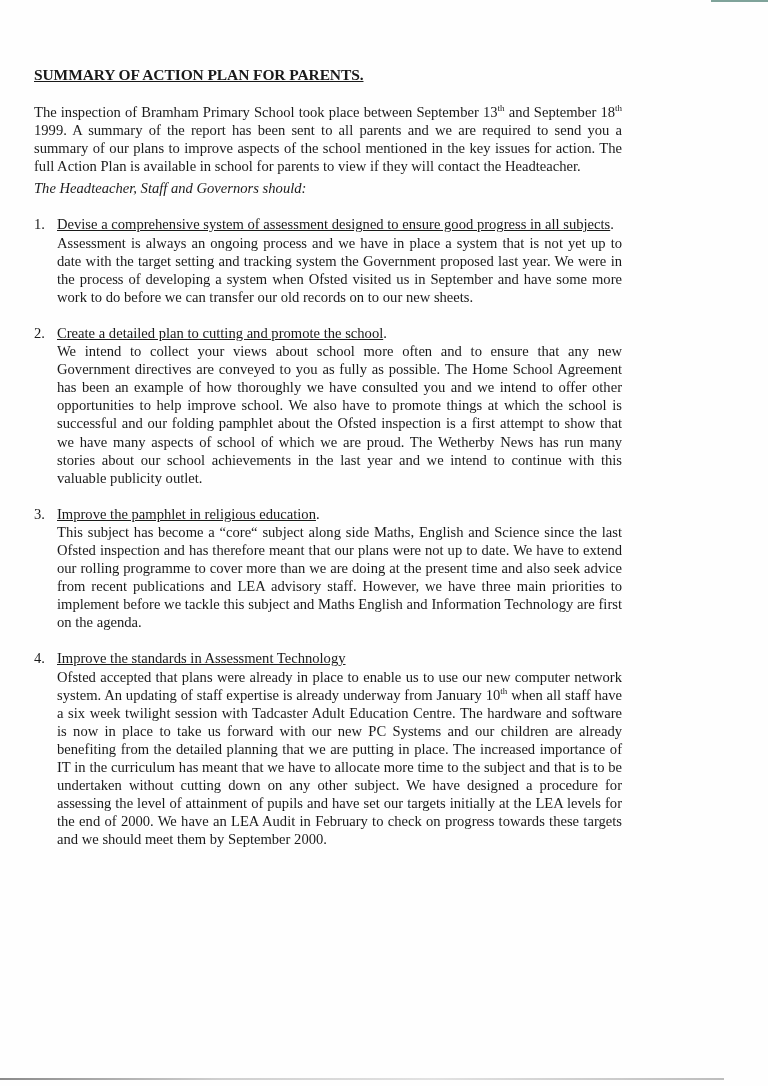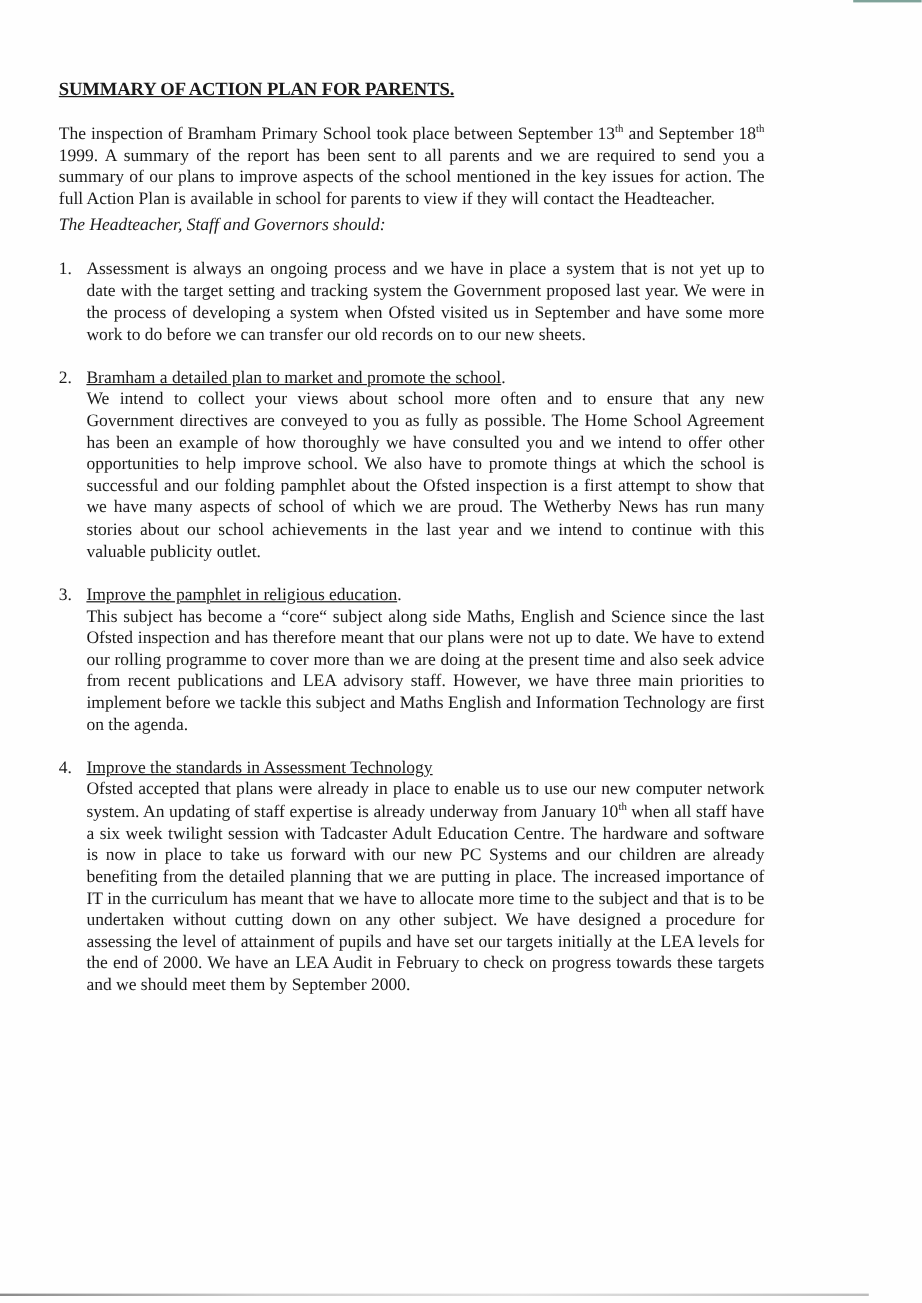--- a/index.html
+++ b/index.html
@@ -3,21 +3,21 @@
 <meta charset="utf-8">
 <style>
   html, body { margin:0; padding:0; }
   body {
     width:768px; height:1086px; background:#fefefe; position:relative; overflow:hidden;
     font-family:"Liberation Serif", "DejaVu Serif", serif; color:#1a1a1a;
   }
   .top-edge { position:absolute; left:711px; top:0; width:57px; height:2px; background:#7fa39a; }
   .bottom-edge { position:absolute; left:0; top:1078px; width:724px; height:2px;
     background:linear-gradient(90deg,#8a8a8a,#cfcfcf 30%,#e2e2e2 60%,#bdbdbd); }
-  .page { position:absolute; left:49px; top:66px; width:588px; }
+  .page { position:absolute; left:34px; top:66px; width:588px; }
   .title { font-size:15.5px; font-weight:bold; text-decoration:underline; margin:0 0 19px 0; letter-spacing:-0.1px; }
   p { margin:0; font-size:14.6px; line-height:18.1px; text-align:justify; }
   .intro { margin-bottom:4px; }
   .lead { margin-bottom:18px;font-style:italic; }
   sup { font-size:9px; line-height:0; vertical-align:super; }
   ol { list-style:none; margin:0; padding:0; }
   .item { position:relative; padding-left:23px; margin-bottom:18px; }
   .num { position:absolute; left:0; top:0; font-size:14.6px; line-height:18.1px; }
   .head { text-decoration:underline; }
   .item p { text-align:justify; }
@@ -30,25 +30,26 @@
 <div class="page">
   <h1 class="title">SUMMARY OF ACTION PLAN FOR PARENTS.</h1>
 
   <p class="intro"><span>The inspection of Bramham Primary School took place between September 13</span><sup>th</sup><span> and September 18</span><sup>th</sup><span> 1999. A summary of the report has been sent to all parents and we are required to send you a summary of our plans to improve aspects of the school mentioned in the key issues for action. The full Action Plan is available in school for parents to view if they will contact the Headteacher.</span></p>
 
   <p class="lead">The Headteacher, Staff and Governors should:</p>
 
   <ol>
     <li class="item">
       <span class="num">1.</span>
+      <p><span class="head">Devise a comprehensive system of assessment designed to ensure good progress in all subjects</span><span>.</span></p>
       <p>Assessment is always an ongoing process and we have in place a system that is not yet up to date with the target setting and tracking system the Government proposed last year. We were in the process of developing a system when Ofsted visited us in September and have some more work to do before we can transfer our old records on to our new sheets.</p>
     </li>
     <li class="item">
       <span class="num">2.</span>
-      <p><span class="head">Bramham a detailed plan to market and promote the school</span><span>.</span></p>
+      <p><span class="head">Create a detailed plan to cutting and promote the school</span><span>.</span></p>
       <p>We intend to collect your views about school more often and to ensure that any new Government directives are conveyed to you as fully as possible. The Home School Agreement has been an example of how thoroughly we have consulted you and we intend to offer other opportunities to help improve school. We also have to promote things at which the school is successful and our folding pamphlet about the Ofsted inspection is a first attempt to show that we have many aspects of school of which we are proud.  The Wetherby News has run many stories about our school achievements in the last year and we intend to continue with this valuable publicity outlet.</p>
     </li>
     <li class="item">
       <span class="num">3.</span>
       <p><span class="head">Improve the pamphlet in religious education</span><span>.</span></p>
       <p>This subject has become a “core“ subject along side Maths, English and Science since the last Ofsted inspection and has therefore meant that our plans were not up to date. We have to extend our rolling programme to cover more than we are doing at the present time and also seek advice from recent publications and LEA advisory staff.  However, we have three main priorities to implement before we tackle this subject and Maths English and Information Technology are first on the agenda.</p>
     </li>
     <li class="item">
       <span class="num">4.</span>
       <p><span class="head">Improve the standards in Assessment Technology</span><span></span></p>

